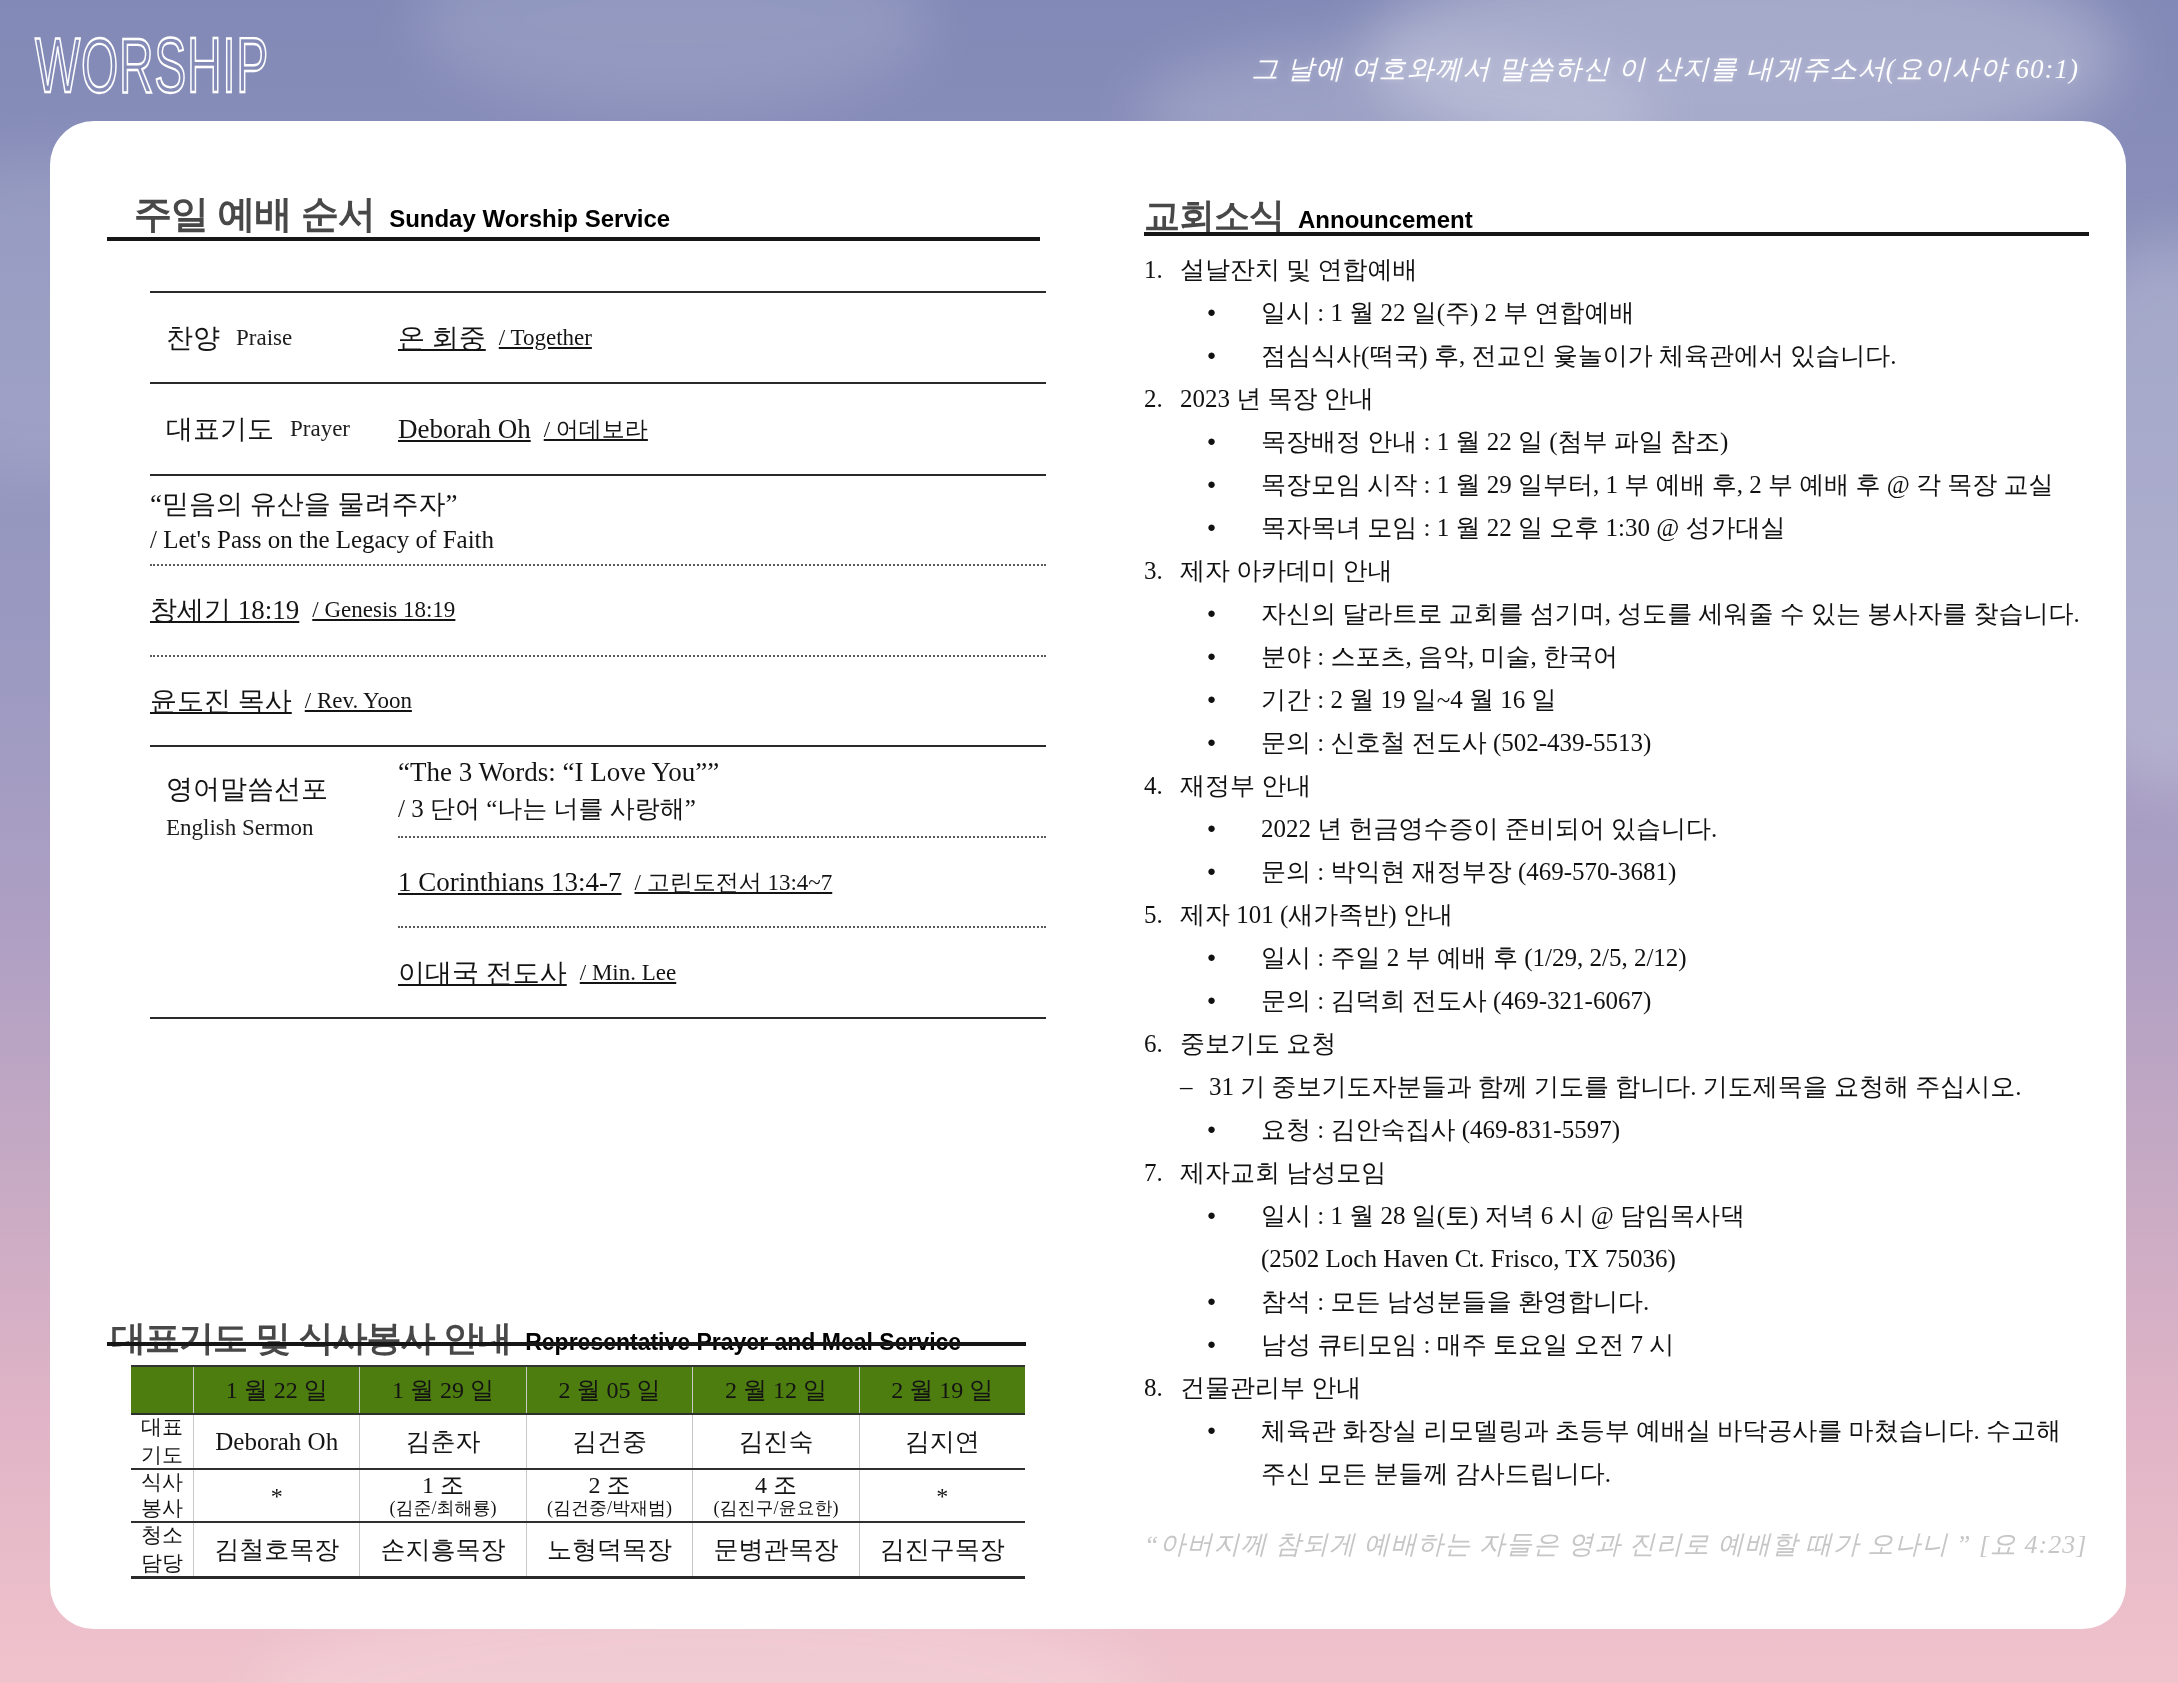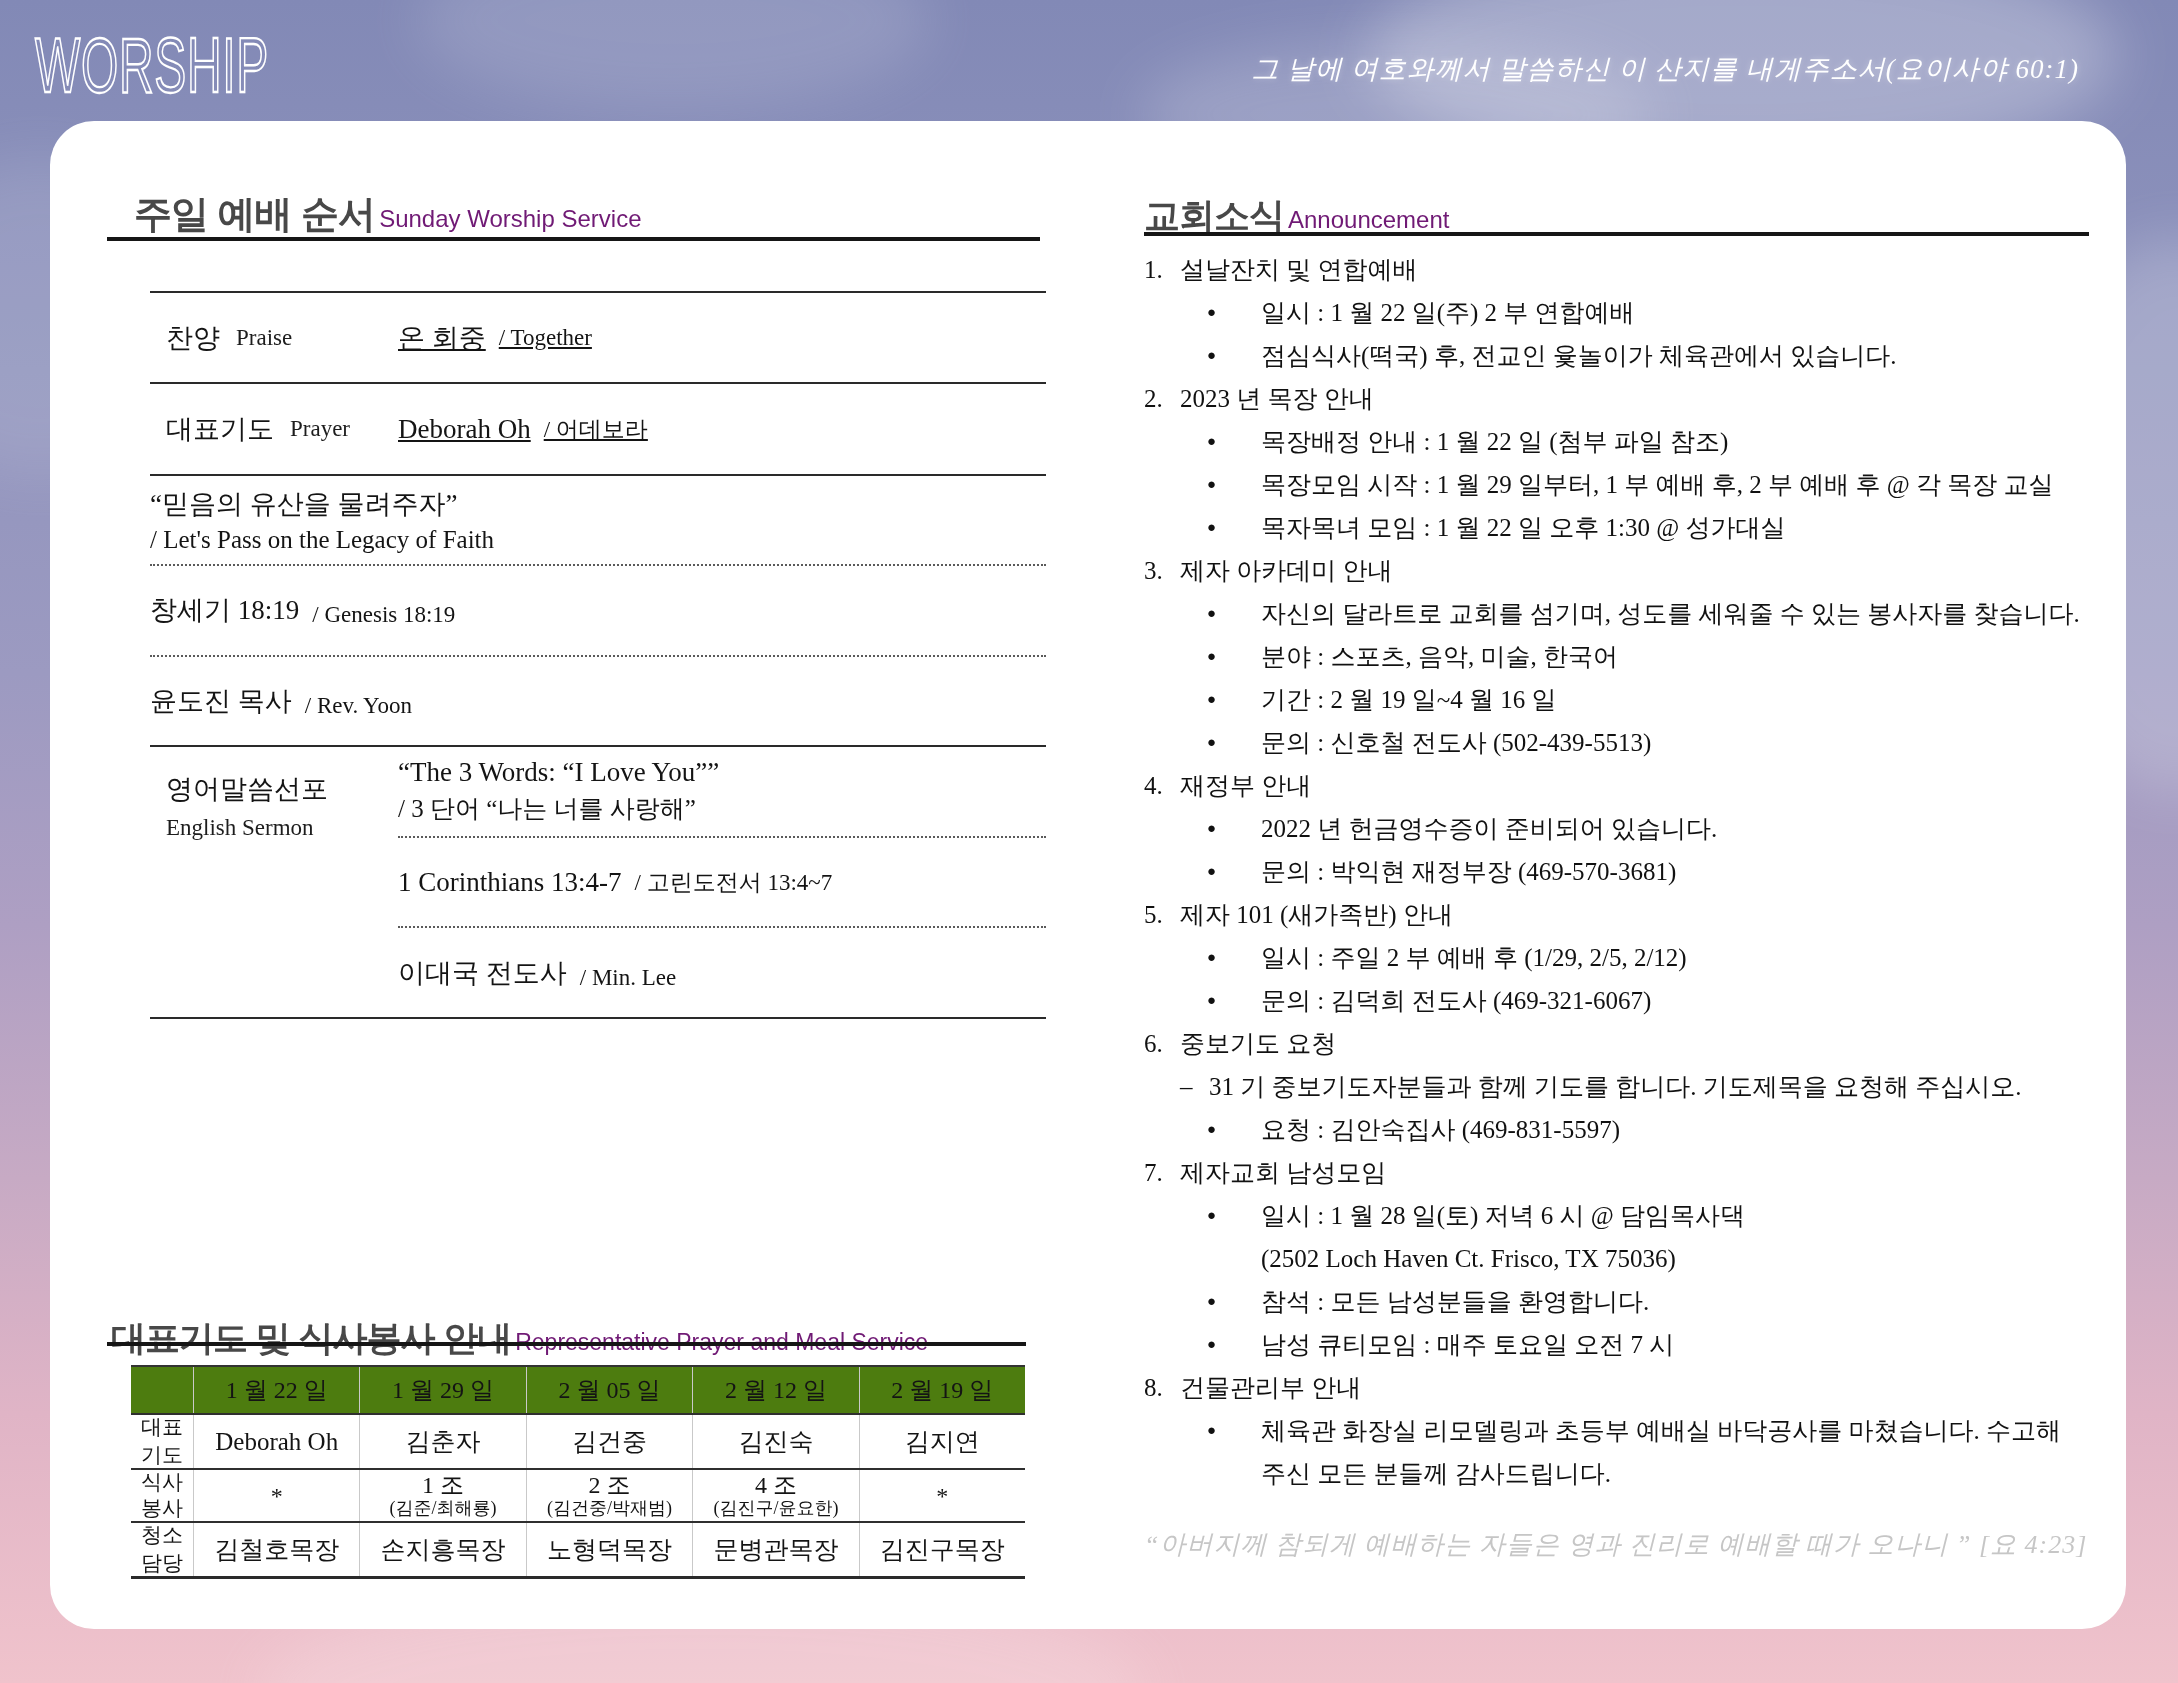--- a/index.html
+++ b/index.html
@@ -24,40 +24,40 @@
         transform:scale(.64,1.04);transform-origin:left top;white-space:nowrap;}
   .verse-top{position:absolute;right:99px;top:51px;color:#ffffff;
         font-style:italic;font-size:27px;letter-spacing:1px;white-space:nowrap;
         text-shadow:0 0 6px rgba(255,255,255,.35);}
   
   .card{position:absolute;left:50px;top:121px;width:2076px;height:1508px;
         background:#ffffff;border-radius:44px;}
   
   .sec-h{position:absolute;white-space:nowrap;font-family:"Liberation Sans","DejaVu Sans",sans-serif;}
   .sec-h .ko{font-weight:700;color:#484848;letter-spacing:-1px;}
-  .sec-h .en{font-weight:400;color:#701a75;margin-left:4px;}
+  .sec-h .en{font-weight:700;color:#000000;margin-left:14px;}
   .w-h2{left:84px;top:48px;} .w-h2 .ko{font-size:38px;} .w-h2 .en{font-size:24px;}
   .a-h2{left:1094px;top:51px;} .a-h2 .ko{font-size:36px;} .a-h2 .en{font-size:24px;}
   .m-h2{left:61px;top:1174px;} .m-h2 .ko{font-size:35px;} .m-h2 .en{font-size:23px;}
   .rule{position:absolute;background:#161616;}
   .rule1{left:57px;top:116px;width:933px;height:4px;}
   .rule3{left:1094px;top:111px;width:945px;height:4px;}
   .rule2{left:57px;top:1221px;width:919px;height:4px;}
   
   .wtable{position:absolute;left:100px;top:170px;width:896px;border-top:2px solid #2a2a2a;color:#141414;}
   .wrow{display:flex;border-bottom:2px solid #2a2a2a;}
   .wrow.h1{height:89px;} .wrow.h2{height:90px;}
   .wrow.tall1{height:269px;} .wrow.tall2{height:270px;}
   .wlabel{width:248px;flex-shrink:0;display:flex;padding-left:16px;box-sizing:border-box;}
   .wlabel.inline{align-items:center;gap:16px;}
   .wlabel.stack{flex-direction:column;padding-top:24px;gap:8px;}
   .lko{font-size:27px;} .len{font-size:23px;color:#1d1d1d;}
   .wval{flex:1;display:flex;flex-direction:column;}
   .wval.center{justify-content:center;flex-direction:row;align-items:center;justify-content:flex-start;text-decoration:underline;}
-  .vline{display:flex;align-items:flex-end;}
+  .vline{display:flex;align-items:center;text-decoration:underline;}
   .vmain{font-size:27px;} .vsub{font-size:23px;margin-left:13px;}
   .wsub{flex:1;display:flex;flex-direction:column;justify-content:center;}
   .wsub + .wsub{border-top:2px dotted #5a5a5a;}
   .t2{font-size:25px;margin-top:4px;}
   
   .mtable{position:absolute;left:81px;top:1244px;width:894px;color:#141414;
           border-top:2px solid #333;border-bottom:3px solid #2a2a2a;}
   .mt-row{display:flex;border-bottom:2px solid #2f2f2f;}
   .mt-row:last-child{border-bottom:none;}
   .mt-head{background:#4d7c0f;height:46px;}

